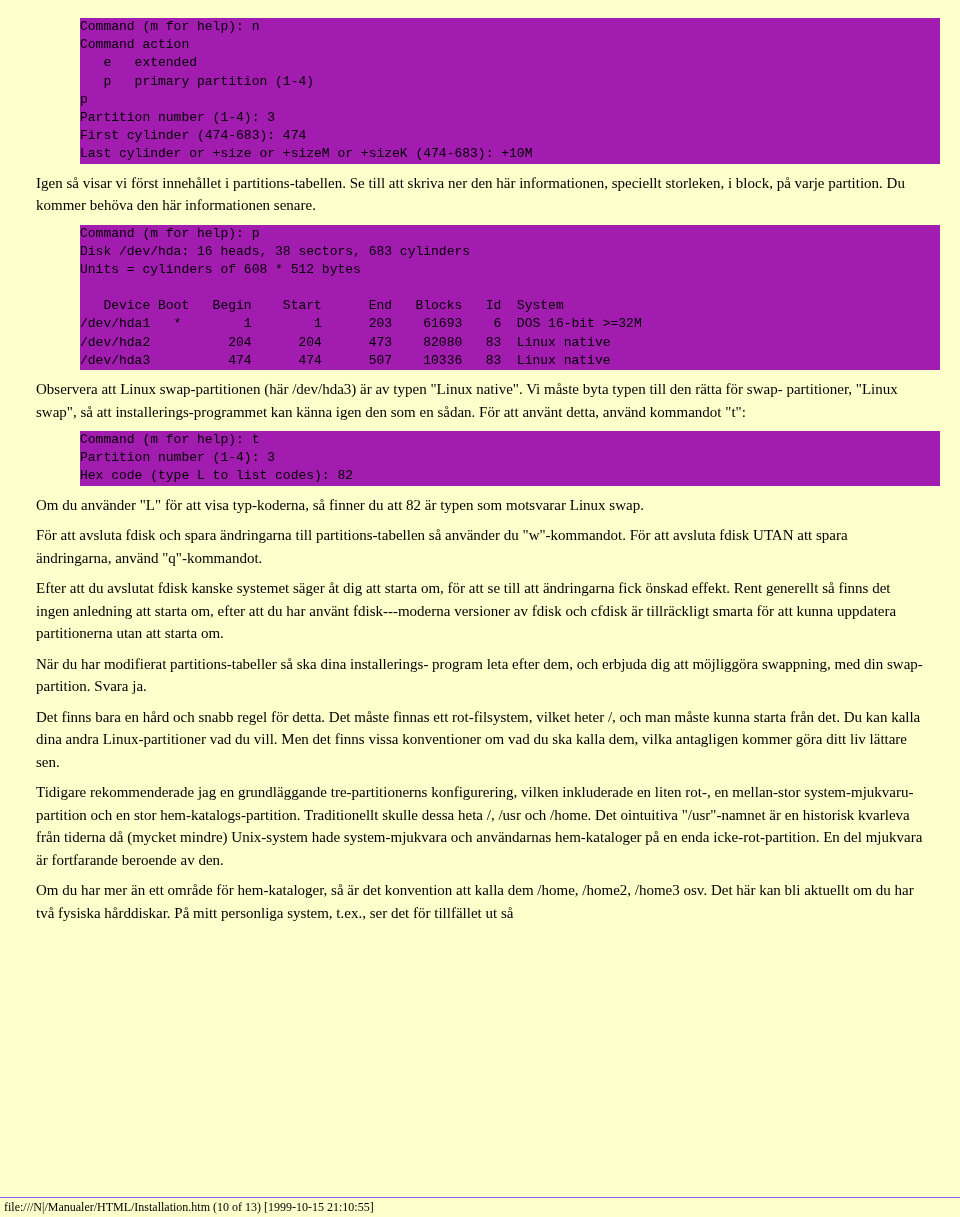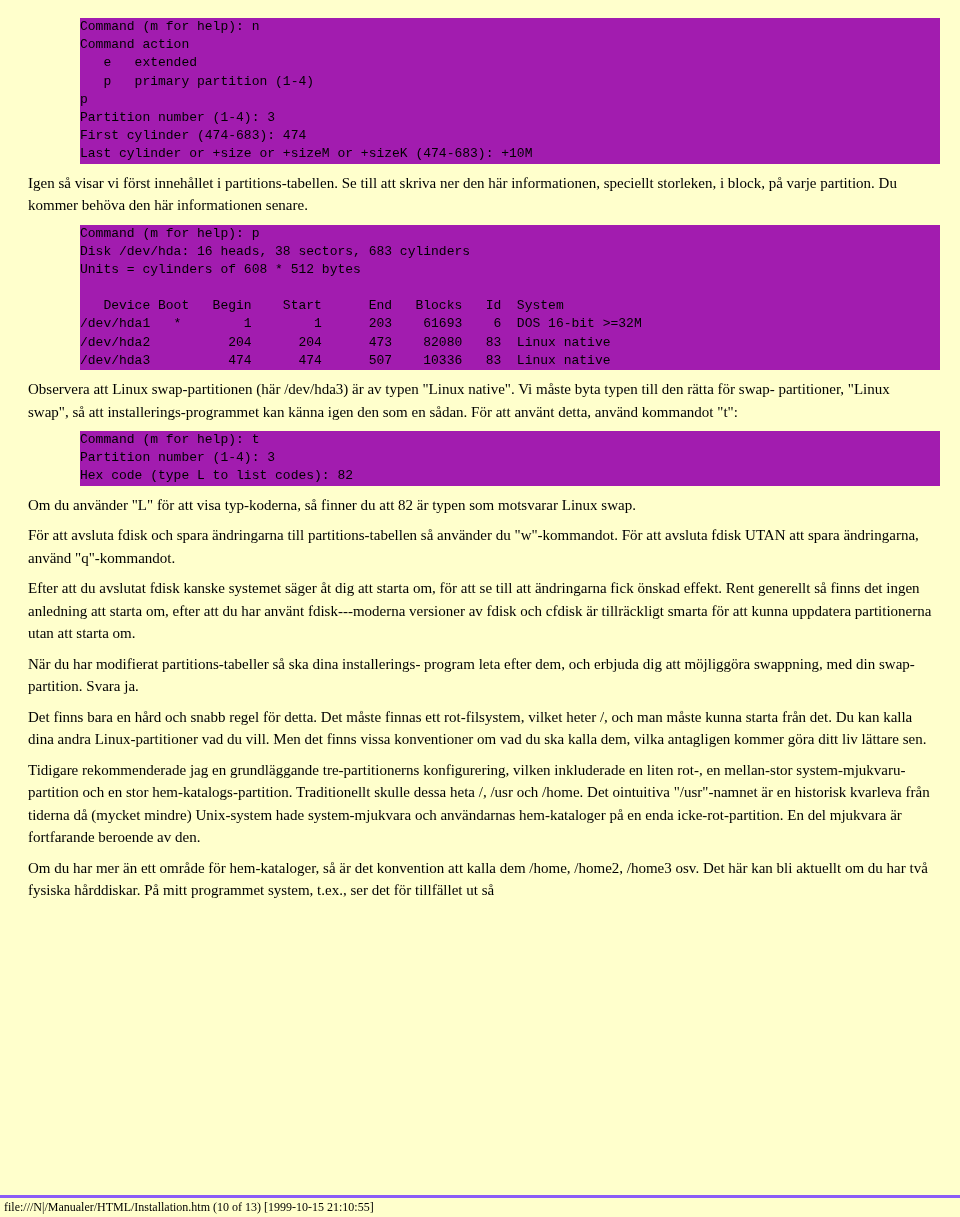--- a/index.html
+++ b/index.html
@@ -21,32 +21,32 @@
     }
     .preformatted {
       font-family: 'Courier New', Courier, monospace;
       font-size: 13px;
       background-color: #a21caf;
       white-space: pre;
       margin: 8px 0 8px 60px;
       line-height: 1.4;
     }
     p {
-      margin: 8px 8px;
+      margin: 8px 16px;
       line-height: 1.5;
     }
     .status-bar {
       position: fixed;
       bottom: 0;
       left: 0;
       width: 960px;
       background-color: #ffffcc;
       font-size: 12px;
       padding: 2px 4px;
-      border-top: 3px solid #8b5cf6;
+      border-top: 1px solid #8b5cf6;
     }
   </style>
 </head>
 <body>
 
 <div class="page-content">
 
   <pre class="preformatted">Command (m for help): n
 Command action
    e   extended
@@ -80,19 +80,19 @@
   <p>Efter att du avslutat fdisk kanske systemet säger åt dig att starta om, för att se till att ändringarna fick önskad effekt. Rent generellt så finns det ingen anledning att starta om, efter att du har använt fdisk---moderna versioner av fdisk och cfdisk är tillräckligt smarta för att kunna uppdatera partitionerna utan att starta om.</p>
 
   <p>När du har modifierat partitions-tabeller så ska dina installerings- program leta efter dem, och erbjuda dig att möjliggöra swappning, med din swap-partition. Svara ja.</p>
 
 
 
   <p>Det finns bara en hård och snabb regel för detta. Det måste finnas ett rot-filsystem, vilket heter /, och man måste kunna starta från det. Du kan kalla dina andra Linux-partitioner vad du vill. Men det finns vissa konventioner om vad du ska kalla dem, vilka antagligen kommer göra ditt liv lättare sen.</p>
 
   <p>Tidigare rekommenderade jag en grundläggande tre-partitionerns konfigurering, vilken inkluderade en liten rot-, en mellan-stor system-mjukvaru-partition och en stor hem-katalogs-partition. Traditionellt skulle dessa heta /, /usr och /home. Det ointuitiva "/usr"-namnet är en historisk kvarleva från tiderna då (mycket mindre) Unix-system hade system-mjukvara och användarnas hem-kataloger på en enda icke-rot-partition. En del mjukvara är fortfarande beroende av den.</p>
 
-  <p>Om du har mer än ett område för hem-kataloger, så är det konvention att kalla dem /home, /home2, /home3 osv. Det här kan bli aktuellt om du har två fysiska hårddiskar. På mitt programmet system, t.ex., ser det för tillfället ut så</p>
+  <p>Om du har mer än ett område för hem-kataloger, så är det konvention att kalla dem /home, /home2, /home3 osv. Det här kan bli aktuellt om du har två fysiska hårddiskar. På mitt personliga system, t.ex., ser det för tillfället ut så</p>
 
 </div>
 
 <div class="status-bar">
   <span>file:///N|/Manualer/HTML/Installation.htm (10 of 13) [1999-10-15 21:10:55]</span>
 </div>
 
 </body></html>

